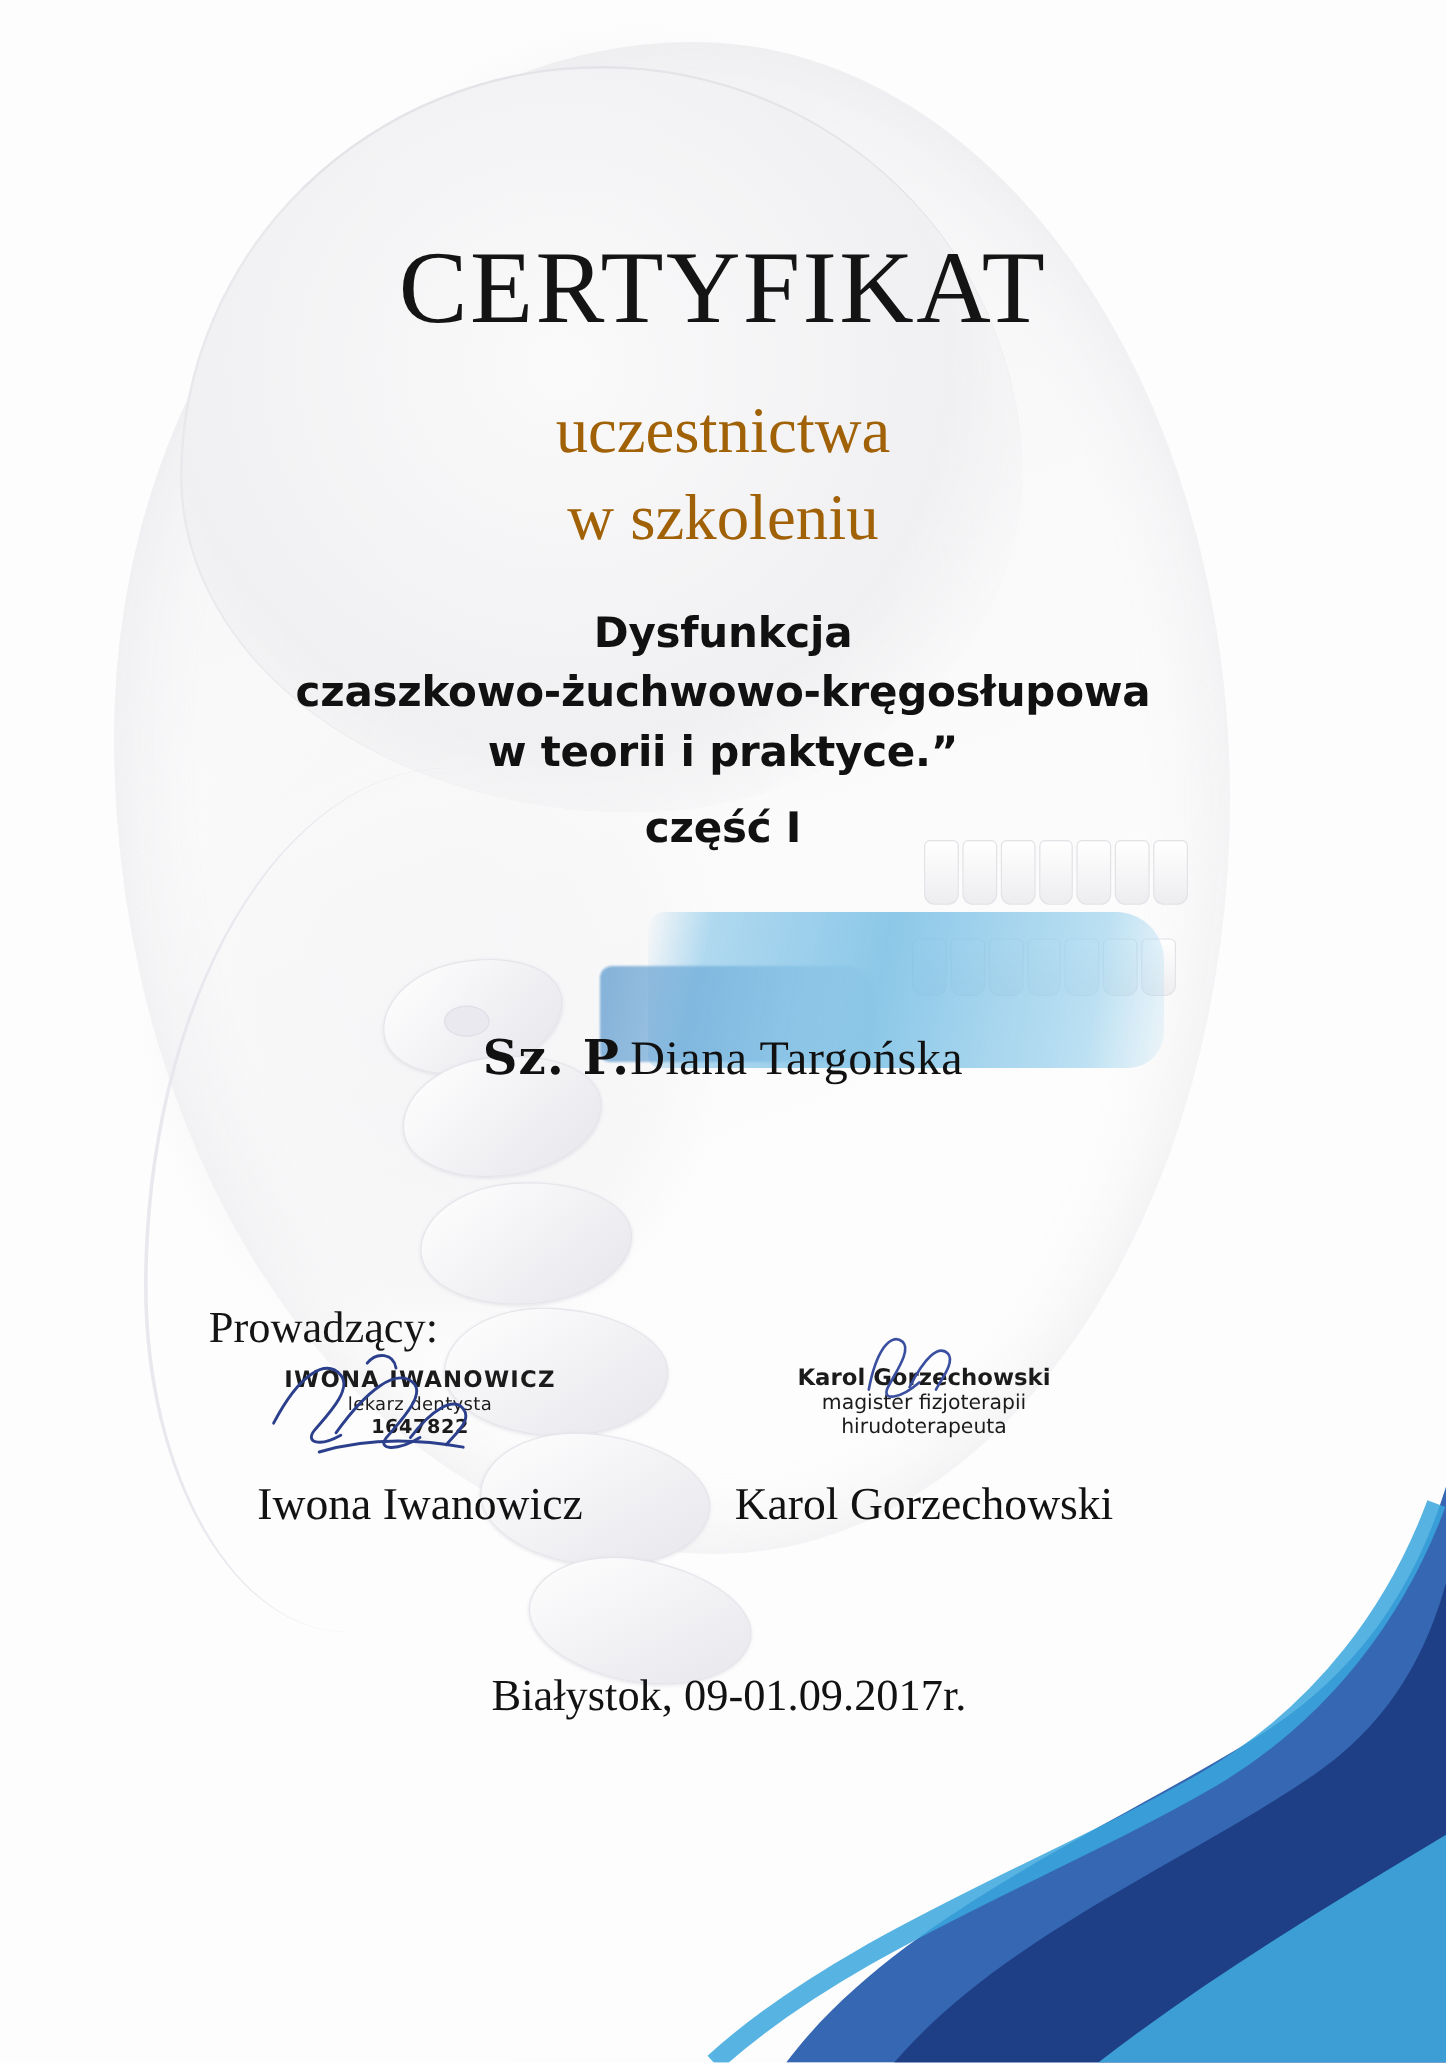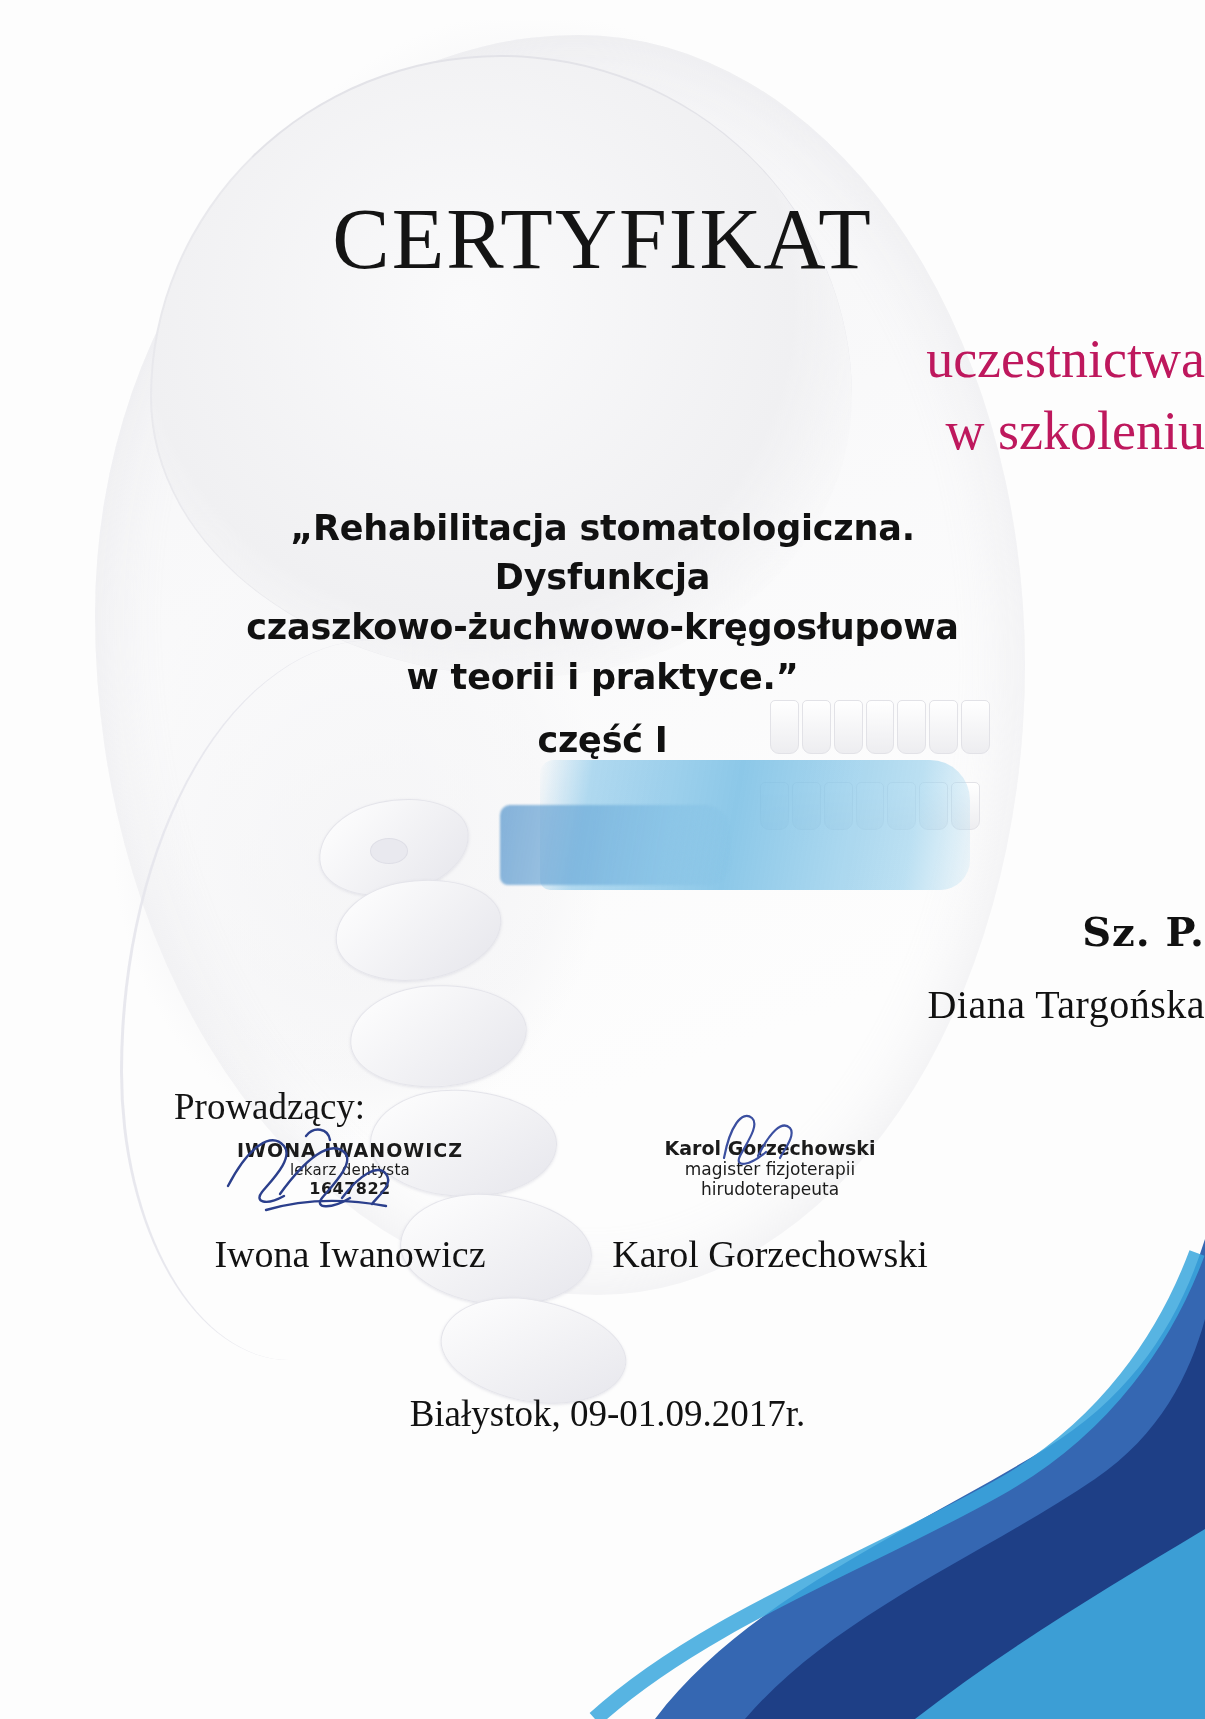--- a/index.html
+++ b/index.html
@@ -161,22 +161,21 @@
     font-weight: 400;
     line-height: 1;
     color: #141414;
   }
   .subtitle {
     margin: 0;
     padding-top: 42px;
     font-size: 54px;
     line-height: 1.33;
     font-weight: 400;
-    color: #be185d;
-    text-align: right;
+    color: #a16207;
   }
   .course-title {
     margin: 0 auto;
     padding-top: 36px;
     width: 960px;
     font-family: "DejaVu Sans", sans-serif;
     font-weight: bold;
     font-size: 35px;
     line-height: 1.42;
     color: #111111;
@@ -189,23 +188,21 @@
     font-weight: bold;
     font-size: 35px;
     color: #111111;
   }
 
   .recipient-row {
     margin: 0;
     padding-top: 130px;
     display: flex;
     justify-content: center;
-    align-items: flex-end;
-    gap: 26px;
-    flex-direction: column;
+    align-items: flex-start;
   }
   .recipient-prefix {
     font-family: "DejaVu Serif", serif;
     font-weight: bold;
     font-size: 40px;
     color: #111111;
     letter-spacing: 1px;
   }
   .recipient-name {
     font-family: Liberation Serif, serif;
@@ -337,21 +334,20 @@
   <div class="content">
 
     <h1 class="title">CERTYFIKAT</h1>
 
     <div class="subtitle">
       <div>uczestnictwa</div>
       <div>w szkoleniu</div>
     </div>
 
     <div class="course-title">
-      <div>„Rehabilitacja stomatologiczna.</div>
       <div>Dysfunkcja</div>
       <div>czaszkowo-żuchwowo-kręgosłupowa</div>
       <div>w teorii i praktyce.”</div>
       <div class="course-part">część I</div>
     </div>
 
     <div class="recipient-row">
       <span class="recipient-prefix">Sz. P.</span>
       <span class="recipient-name">Diana Targońska</span>
     </div>

